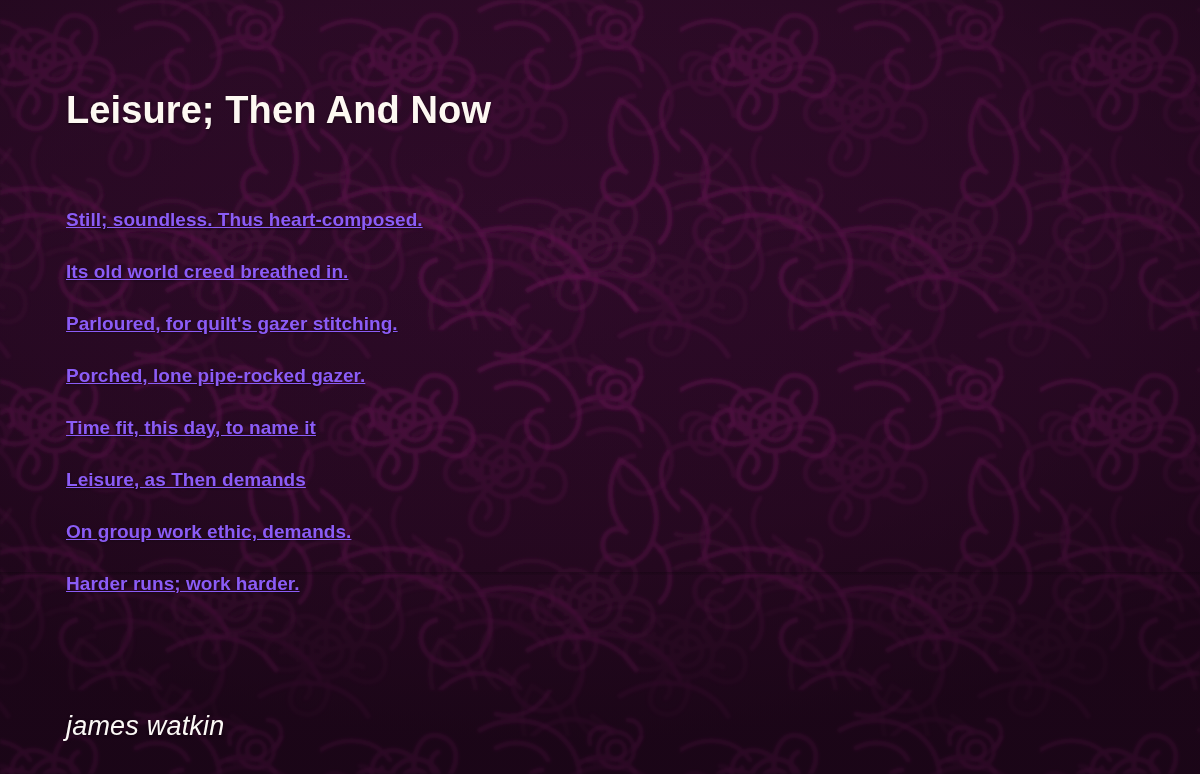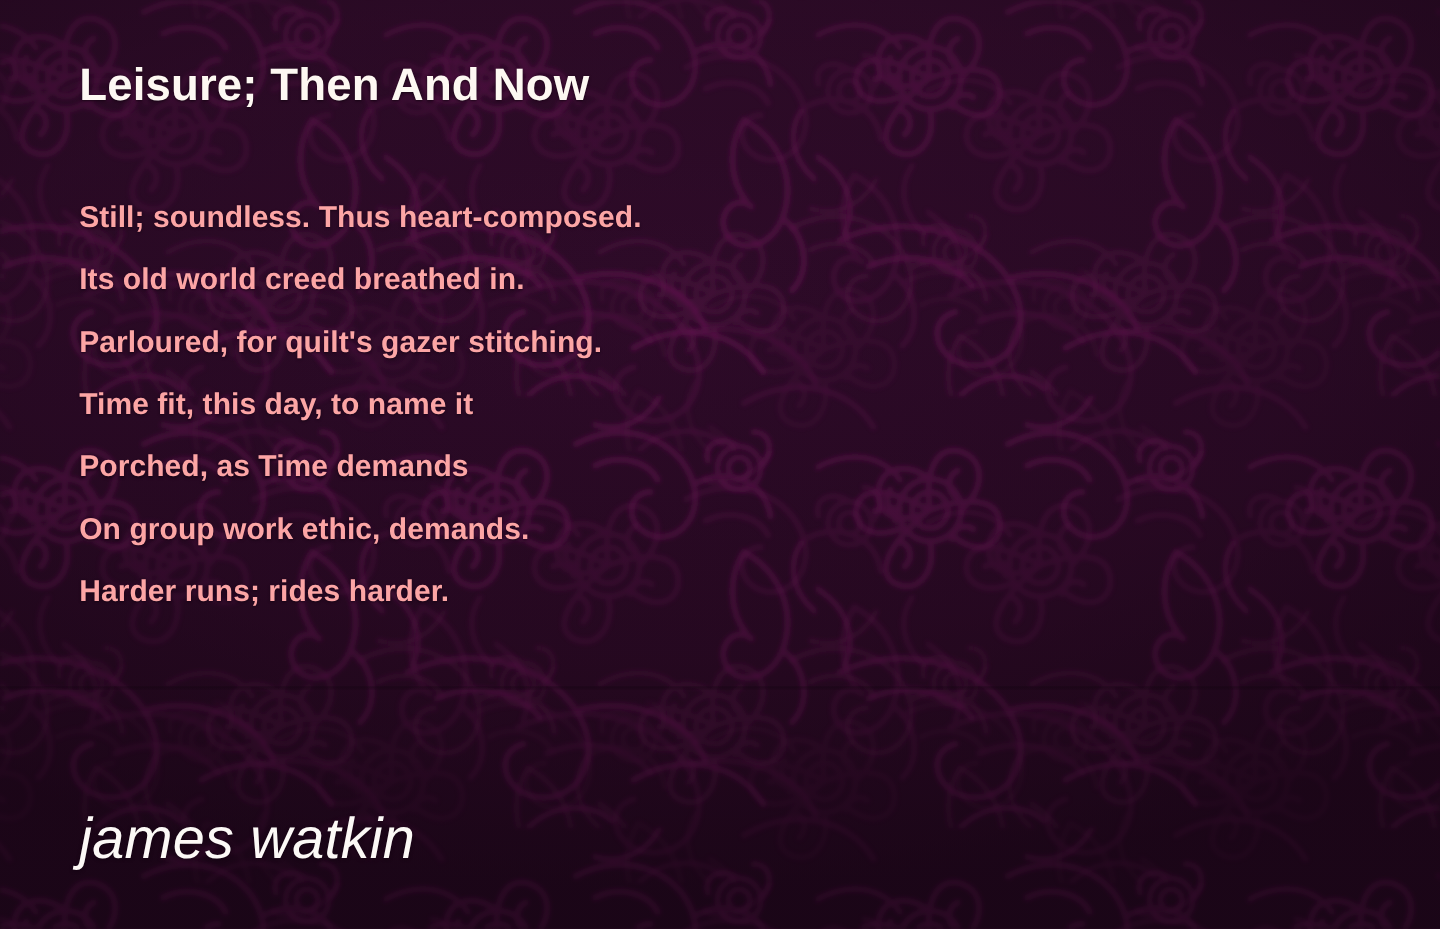--- a/index.html
+++ b/index.html
@@ -56,20 +56,21 @@
     background: linear-gradient(to bottom,
       rgba(12,2,11,0.36) 0%,
       rgba(12,2,11,0.10) 100%);
   }
 
   
   #content-area {
     position: absolute;
     inset: 0;
     z-index: 3;
+    margin-top: 39px;
   }
 
   #poem-title {
     position: absolute;
     left: 66px;
     top: 50px;
     margin: 0;
     font-size: 38px;
     font-weight: bold;
     line-height: 1.12;
@@ -84,34 +85,35 @@
     left: 66px;
     top: 155px;
     margin: 0;
     padding: 0;
     list-style: none;
   }
 
   .poem-line {
     height: 52px;
     line-height: 52px;
-    font-size: 25px;
+    font-size: 19px;
     font-weight: bold;
     letter-spacing: 0.05px;
-    color: #fca5a5;
+    color: #8b5cf6;
     text-shadow: 0 1px 2px rgba(18,3,16,0.72);
     white-space: nowrap;
+    text-decoration: underline;
   }
 
   #poem-author {
     position: absolute;
     left: 66px;
     top: 672px;
     margin: 0;
-    font-size: 48px;
+    font-size: 27px;
     font-style: italic;
     font-weight: normal;
     letter-spacing: 0.2px;
     color: #fcf9f6;
     text-shadow: 0 1px 3px rgba(18,3,16,0.75);
     white-space: nowrap;
     text-align: right;
   }
 </style>
 </head>
@@ -211,22 +213,23 @@
   <div id="bg-seam-line"></div>
 
   <div id="content-area">
 
     <h1 id="poem-title">Leisure; Then And Now</h1>
 
     <div id="poem-body">
       <div class="poem-line">Still; soundless. Thus heart-composed.</div>
       <div class="poem-line">Its old world creed breathed in.</div>
       <div class="poem-line">Parloured, for quilt's gazer stitching.</div>
+      <div class="poem-line">Porched, lone pipe-rocked gazer.</div>
       <div class="poem-line">Time fit, this day, to name it</div>
-      <div class="poem-line">Porched, as Time demands</div>
+      <div class="poem-line">Leisure, as Then demands</div>
       <div class="poem-line">On group work ethic, demands.</div>
-      <div class="poem-line">Harder runs; rides harder.</div>
+      <div class="poem-line">Harder runs; work harder.</div>
     </div>
 
     <div id="poem-author">james watkin</div>
 
   </div>
 </div>
 
 </body></html>

